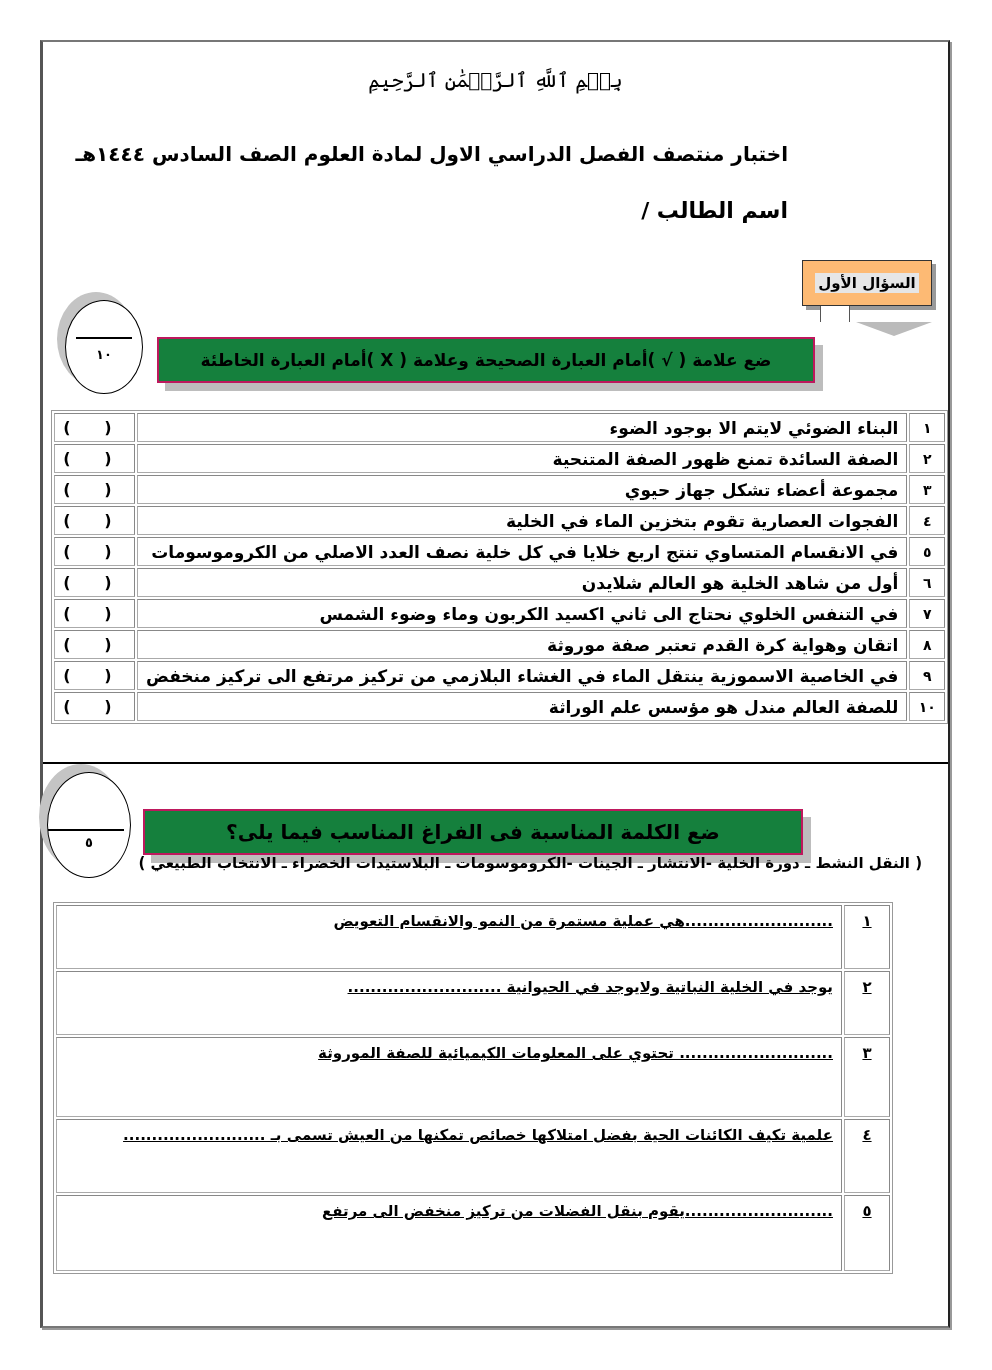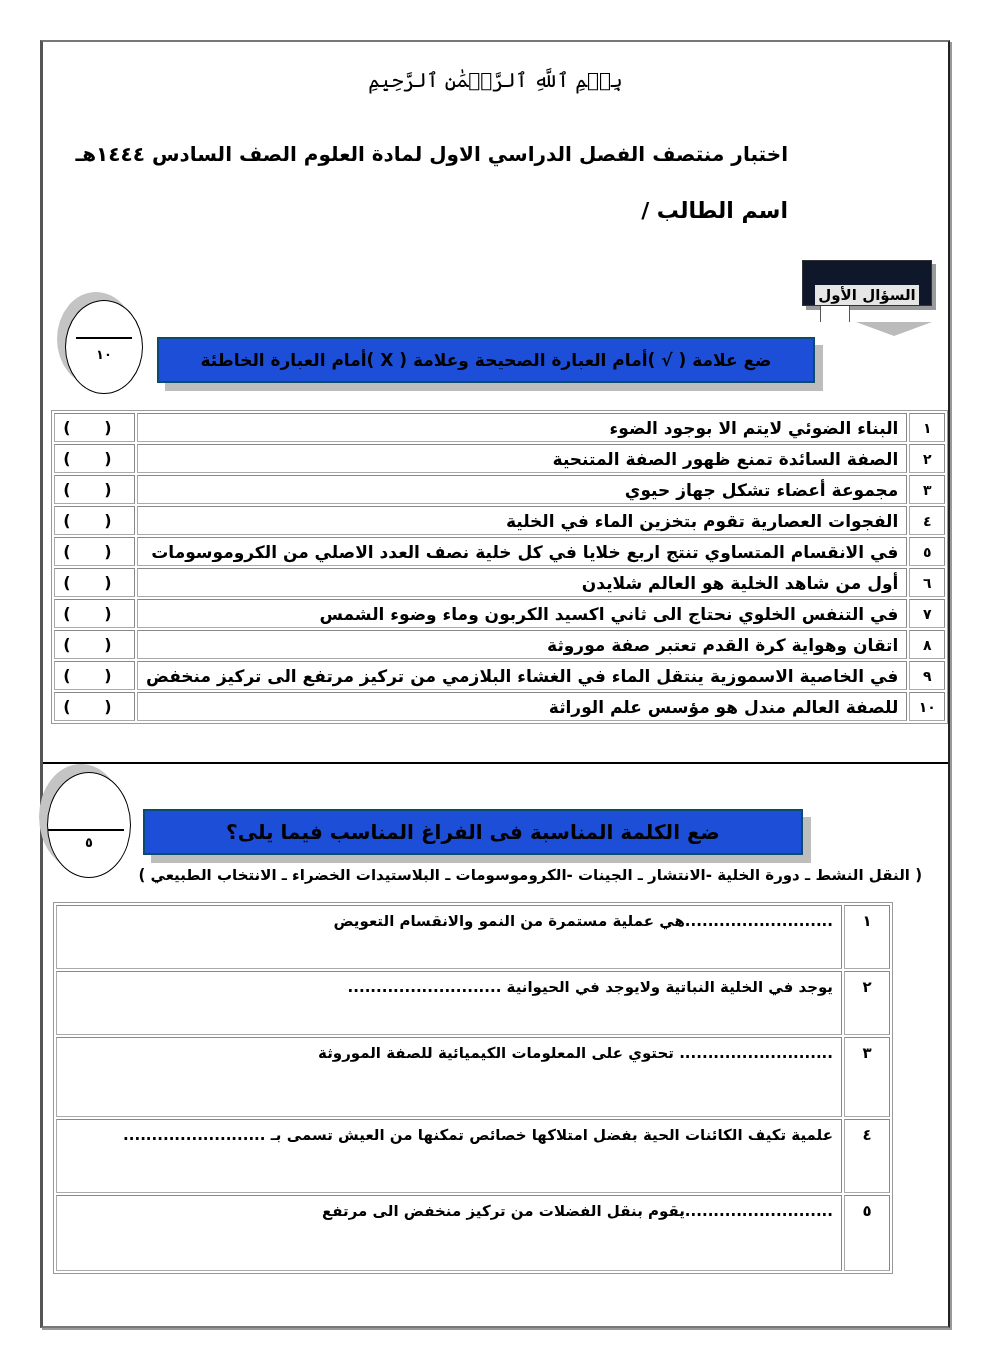--- a/index.html
+++ b/index.html
@@ -9,49 +9,49 @@
           border-left:3px solid #555; border-top:2px solid #777;
           border-right:2px solid #222; border-bottom:2px solid #777;
           box-shadow:2px 2px 0 #999; box-sizing:border-box; }
   .abs { position:absolute; }
   .basmala { left:0; right:0; top:26px; text-align:center; font-family:"DejaVu Serif", serif;
              font-size:20px; direction:rtl; }
   .title { right:160px; top:100px; font-weight:bold; font-size:20px; direction:rtl; white-space:nowrap; }
   .student { right:160px; top:156px; font-weight:bold; font-size:22px; direction:rtl; white-space:nowrap; }
 
   
-  .qlabel { width:128px; height:44px; background:#0f172a; border:1px solid #333;
-            box-shadow:4px 4px 0 #9a9a9a; display:flex; align-items:flex-end; justify-content:center;margin-left:30px; }
+  .qlabel { width:128px; height:44px; background:#fdba74; border:1px solid #333;
+            box-shadow:4px 4px 0 #9a9a9a; display:flex; align-items:center; justify-content:center;margin-left:30px; }
   .qlabel span { background:#e6e6e6; font-weight:bold; font-size:15px; padding:1px 3px; white-space:nowrap; }
   .arrow { width:0; height:0; border-left:38px solid transparent; border-right:38px solid transparent;
            border-top:14px solid #bbb; }
   .stem { width:28px; height:16px; border-left:1px solid #555; border-right:1px solid #555; background:#fff; }
 
   
   .oval { border:1.5px solid #000; border-radius:50%; background:#fff; box-shadow:-8px -8px 0 #c4c4c4; }
   .oval .line { position:absolute; height:2px; background:#000; }
   .oval .score { position:absolute; width:100%; text-align:center; font-weight:bold; font-size:13px; }
 
-  .instr { background:#1d4ed8; border:2px solid #0c4a6e; box-shadow:8px 8px 0 #bdbdbd;
+  .instr { background:#15803d; border:2px solid #be185d; box-shadow:8px 8px 0 #bdbdbd;
            display:flex; align-items:center; justify-content:center; font-weight:bold; direction:rtl; white-space:nowrap; }
 
   table.tf { border-collapse:separate; border-spacing:2px; border:1px solid #999; direction:rtl; }
   table.tf td { border:1px solid #aaa; border-right-color:#888; border-top-color:#888; height:27px;
                 padding:0 8px; font-weight:bold; font-size:17px; white-space:nowrap; }
   table.tf td.num { width:42px; text-align:center; font-size:14px; }
   table.tf td.stmt { width:676px; text-align:right; }
   table.tf td.mark { width:94px; text-align:center; font-size:16px; letter-spacing:14px; }
 
   .hr { height:1.5px; background:#000; }
 
   .wordbank { font-weight:bold; font-size:15px; direction:rtl; white-space:nowrap; }
 
   table.fill { border-collapse:separate; border-spacing:2px; border:1px solid #999; direction:rtl; }
   table.fill td { border:1px solid #aaa; border-right-color:#888; border-top-color:#888; vertical-align:top;
-                  padding:6px 8px; font-weight:bold; font-size:15px; white-space:nowrap; }
+                  padding:6px 8px; font-weight:bold; font-size:15px; white-space:nowrap;text-decoration:underline; }
   table.fill td.num { width:28px; text-align:center; }
   table.fill td.stmt { width:768px; text-align:right; }
 </style>
 </head>
 <body>
 
 <div class="page">
 
   <div class="abs basmala">بِسۡمِ ٱللَّهِ ٱلرَّحۡمَٰنِ ٱلرَّحِيمِ</div>
   <div class="abs title">اختبار منتصف الفصل الدراسي الاول لمادة العلوم الصف السادس ١٤٤٤هـ</div>
@@ -130,21 +130,21 @@
   <div class="abs hr" style="left:0; right:0; top:720px;"></div>
 
   <div class="abs oval" style="left:4px; top:730px; width:82px; height:104px;">
     <div class="line" style="left:0px; right:6px; top:56px;"></div>
     <div class="score" style="top:62px;">٥</div>
   </div>
 
   <div class="abs instr" style="left:100px; top:767px; width:656px; height:42px; font-size:20px;">ضع الكلمة المناسبة فى الفراغ المناسب فيما يلى؟</div>
 
 
-  <div class="abs wordbank" style="right:26px; top:812px;margin-top:12px;">( النقل النشط ـ دورة الخلية -الانتشار ـ الجينات -الكروموسومات ـ البلاستيدات الخضراء ـ الانتخاب الطبيعي )</div>
+  <div class="abs wordbank" style="right:26px; top:812px;">( النقل النشط ـ دورة الخلية -الانتشار ـ الجينات -الكروموسومات ـ البلاستيدات الخضراء ـ الانتخاب الطبيعي )</div>
 
   <table class="abs fill" style="left:10px; top:860px;">
     <tbody id="fill-body">
         <tr>
           <td class="num" style="height:50px">١</td>
           <td class="stmt">..........................هي عملية مستمرة من النمو والانقسام التعويض</td>
         </tr>
         <tr>
           <td class="num" style="height:50px">٢</td>
           <td class="stmt">يوجد في الخلية النباتية ولايوجد في الحيوانية    ...........................</td>

